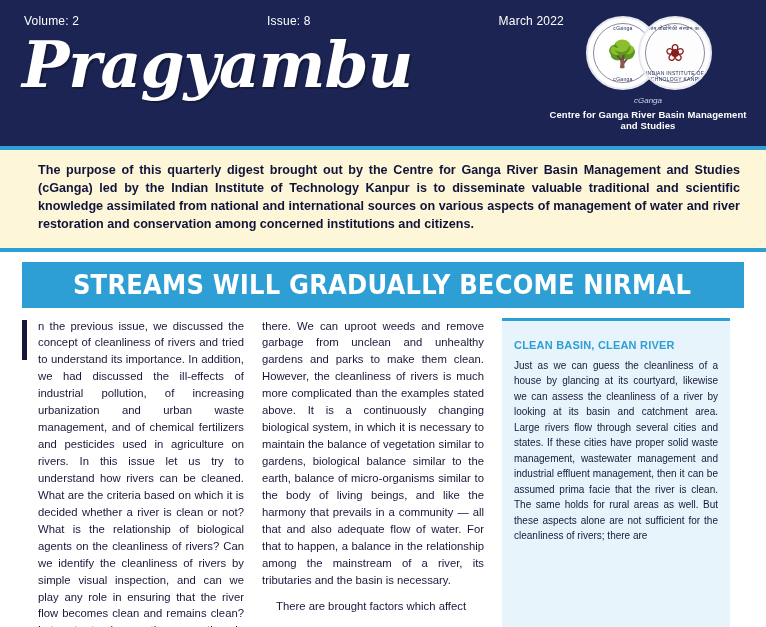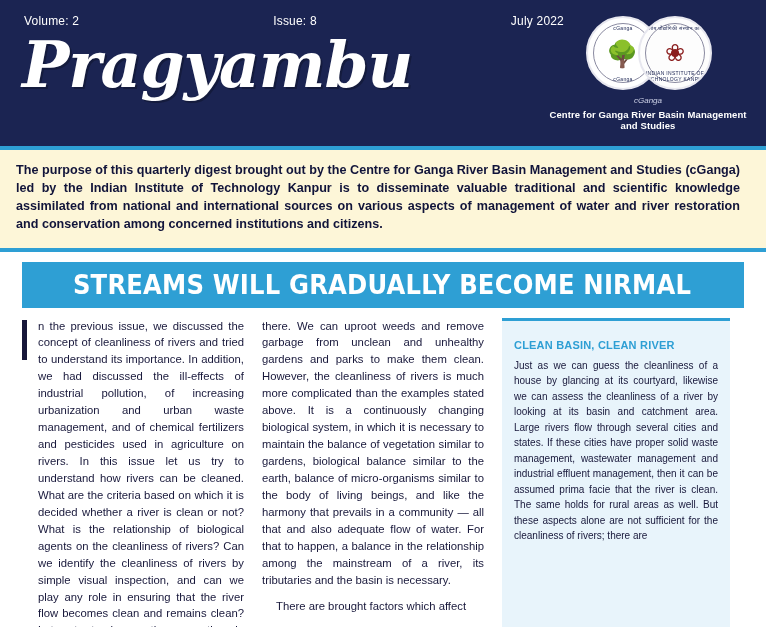--- a/index.html
+++ b/index.html
@@ -129,21 +129,21 @@
     margin-top: 4px;
     letter-spacing: 0.1px;
     text-align: center;
   }
 
   
   .purpose-band {
     background: #fdf6d8;
     border-top: 4px solid #2e9fd4;
     border-bottom: 4px solid #2e9fd4;
-    padding: 12px 26px 14px 16px;
+    padding: 12px 26px 14px 38px;
     box-sizing: border-box;
   }
   .purpose-text {
     font-size: 12.6px;
     font-weight: bold;
     line-height: 1.42;
     color: #11143a;
     text-align: justify;
     margin: 0;
   }
@@ -223,21 +223,21 @@
 </style>
 </head>
 <body>
 
 <div class="page">
 
   <div class="masthead">
     <div class="masthead-row">
       <span>Volume: 2</span>
       <span>Issue: 8</span>
-      <span>July 2022</span>
+      <span>March 2022</span>
     </div>
 
     <div class="title-logo">Pragyambu</div>
 
     <div class="emblem-wrap">
       <div class="emblem-circles">
         <div class="emblem left">
           <div class="emblem-inner"></div>
           <div class="emblem-arc top">cGanga</div>
           <div class="emblem-leaf">🌳</div>

